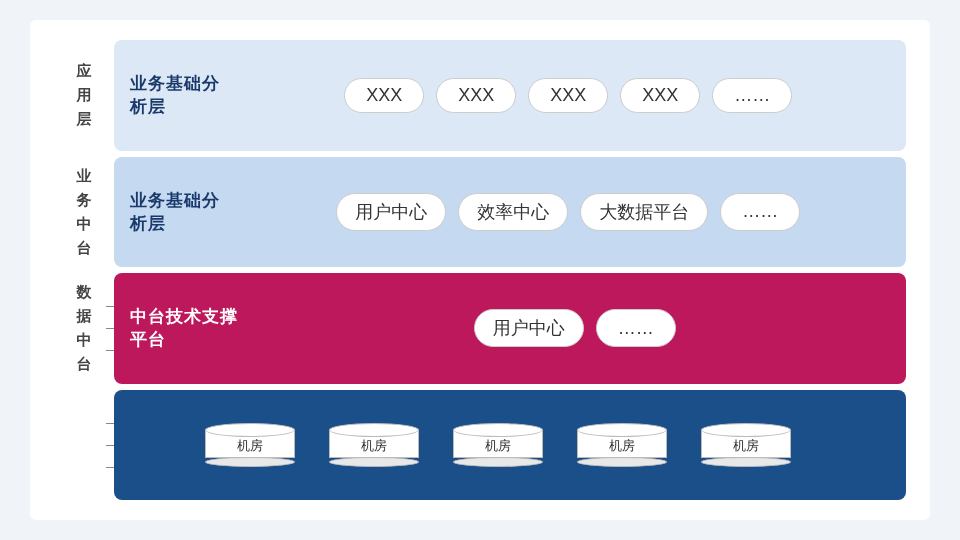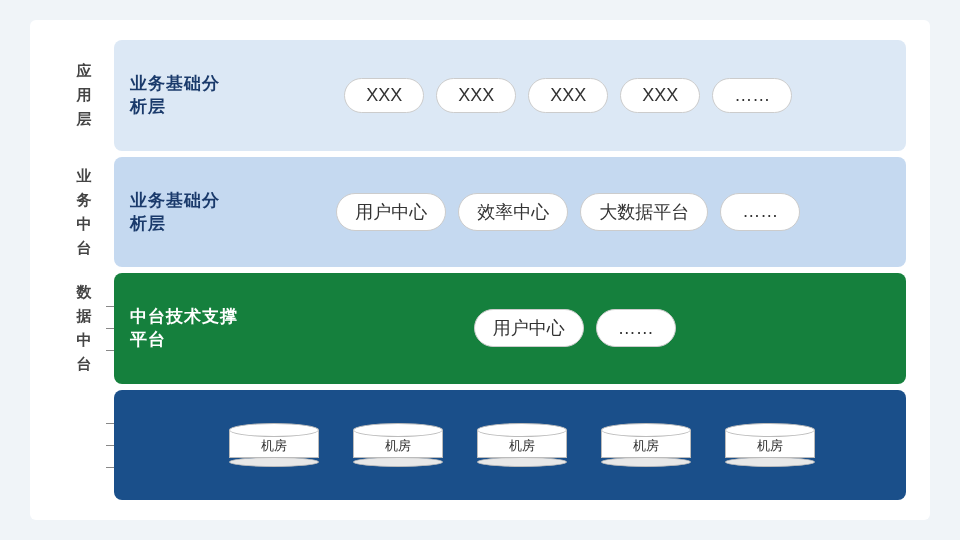--- a/index.html
+++ b/index.html
@@ -65,21 +65,21 @@
     
     .layer-app .layer-content {
       background: #dce8f5;
     }
     
     .layer-biz .layer-content {
       background: #c5d9f0;
     }
     
     .layer-data .layer-content {
-      background: #15803d;
+      background: #be185d;
     }
     
     .layer-base .layer-content {
       background: #1a4f8a;
     }
     .layer-title {
       font-size: 17px;
       font-weight: bold;
       color: #1a3a6b;
       letter-spacing: 1px;
@@ -109,21 +109,21 @@
       justify-content: center;
     }
     .layer-data .card,
     .layer-base .card {
       background: #fff;
       color: #333;
     }
     .cylinder {
       display: flex;
       flex-direction: column;
-      align-items: flex-end;
+      align-items: flex-start;
       width: 114px;
     }
     .cyl-top {
       width: 90px;
       height: 14px;
       background: #fff;
       border-radius: 50%;
       border: 1px solid #bbb;
       position: relative;
       z-index: 2;

